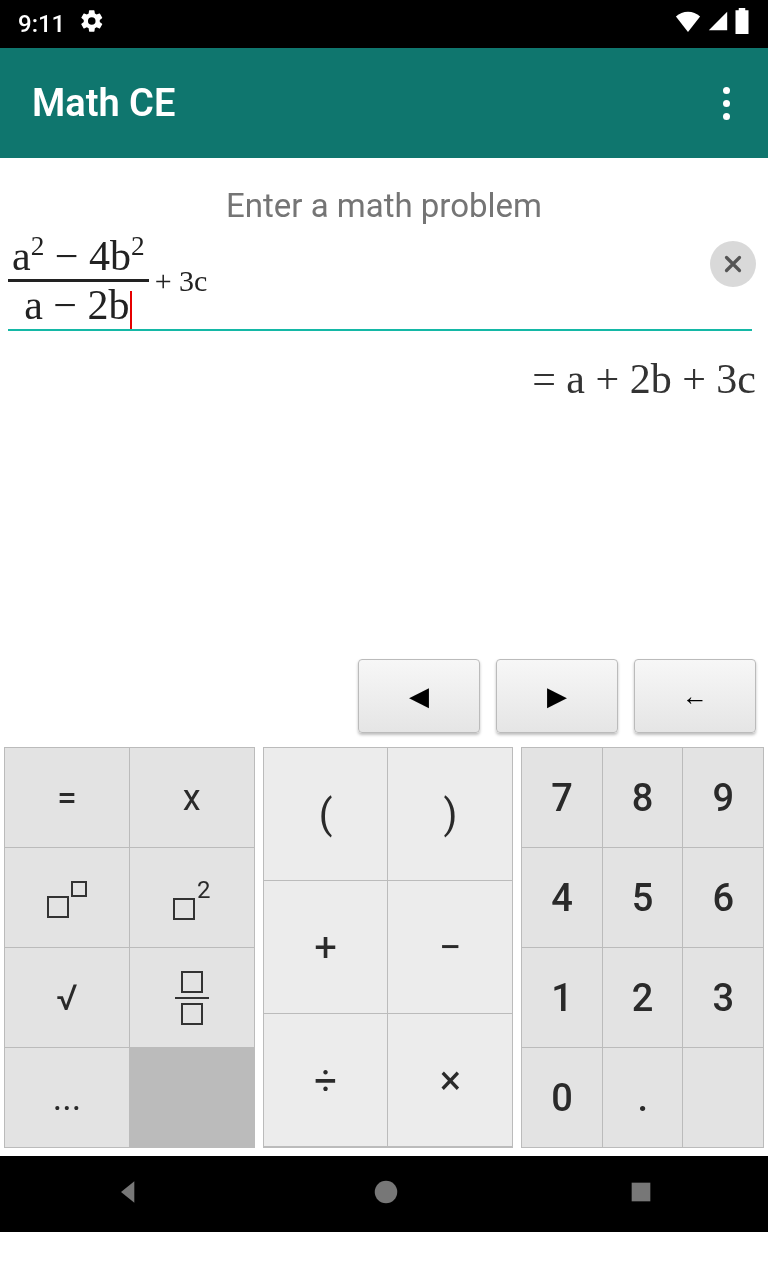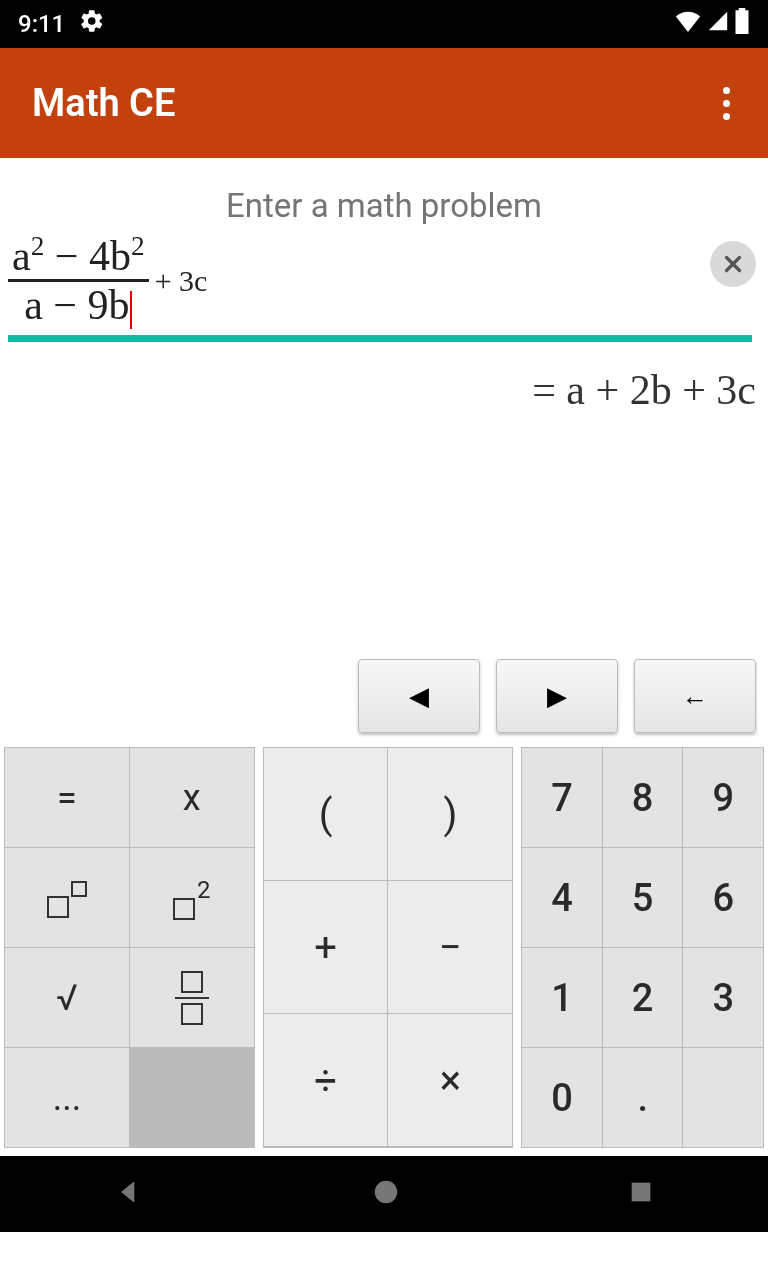--- a/index.html
+++ b/index.html
@@ -21,36 +21,36 @@
   font-size: 24px;
   font-weight: 500;
   gap: 36px;
 }
 .status-left { display: flex; align-items: center; gap: 14px; }
 .status-right { display: flex; align-items: center; gap: 4px; }
 .gear-icon svg { width: 26px; height: 26px; fill: #fff; }
 .sig-icons svg { fill: #fff; }
 .app-bar {
   height: 110px;
-  background: #c2410c;
+  background: #0f766e;
   color: #fff;
   display: flex;
   justify-content: space-between;
   align-items: center;
   padding: 0 28px 0 32px;
 }
 .app-title { font-size: 38px; font-weight: 600; }
 .overflow-icon { display: flex; flex-direction: column; gap: 6px; padding: 10px; }
 .overflow-icon span { width: 7px; height: 7px; border-radius: 50%; background: #fff; }
 
 .content { height: 998px; display: flex; flex-direction: column; }
 .prompt { text-align: center; color: #757575; font-size: 33px; padding: 28px 0 8px; }
 
 .expr-row { position: relative; padding: 0 16px 0 8px; }
-.expr-inner { border-bottom: 7px solid #14b8a6; padding-bottom: 6px; }
+.expr-inner { border-bottom: 2px solid #14b8a6; padding-bottom: 0; }
 .math { display: flex; align-items: center; font-size: 42px; color: #222; font-family: "Times New Roman", serif; }
 .frac { display: inline-flex; flex-direction: column; align-items: center; text-align: center; margin-right: 6px; }
 .frac .num { border-bottom: 3px solid #222; padding: 0 4px; line-height: 1.1; }
 .frac .den { padding: 0 4px; line-height: 1.1; position: relative; }
 .sup { font-size: 0.65em; vertical-align: super; line-height: 0; }
 .cursor {
   display: inline-block;
   width: 2px;
   height: 38px;
   background: #e60000;
@@ -195,21 +195,21 @@
       <svg width="26" height="26" viewBox="0 0 24 24">
           <path d="M18 6L6 18M6 6l12 12" stroke="#555" stroke-width="3" stroke-linecap="round" fill="none"></path>
         </svg>
     </div>
     <div class="expr-inner">
       <div class="math">
         <span class="frac">
           <span class="num">
             <span>a</span><span class="sup">2</span><span> − 4b</span><span class="sup">2</span>
           </span>
-          <span class="den"><span>a − 9b</span><span class="cursor"></span></span>
+          <span class="den"><span>a − 2b</span><span class="cursor"></span></span>
         </span>
         <span class="plus3c"> + 3c</span>
       </div>
     </div>
   </div>
 
   <div class="result">= a + 2b + 3c</div>
 
   <div class="spacer"></div>
 

